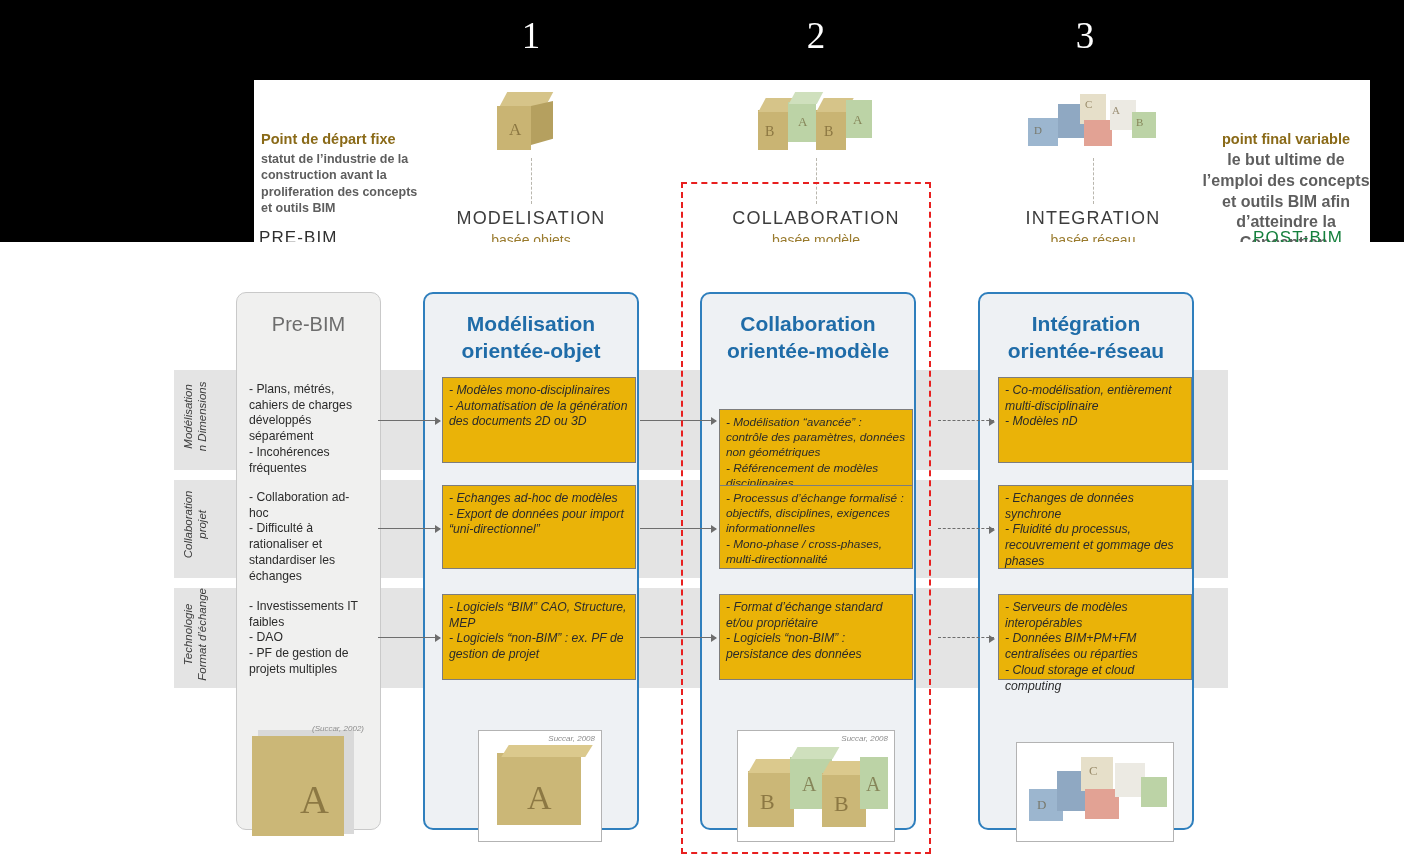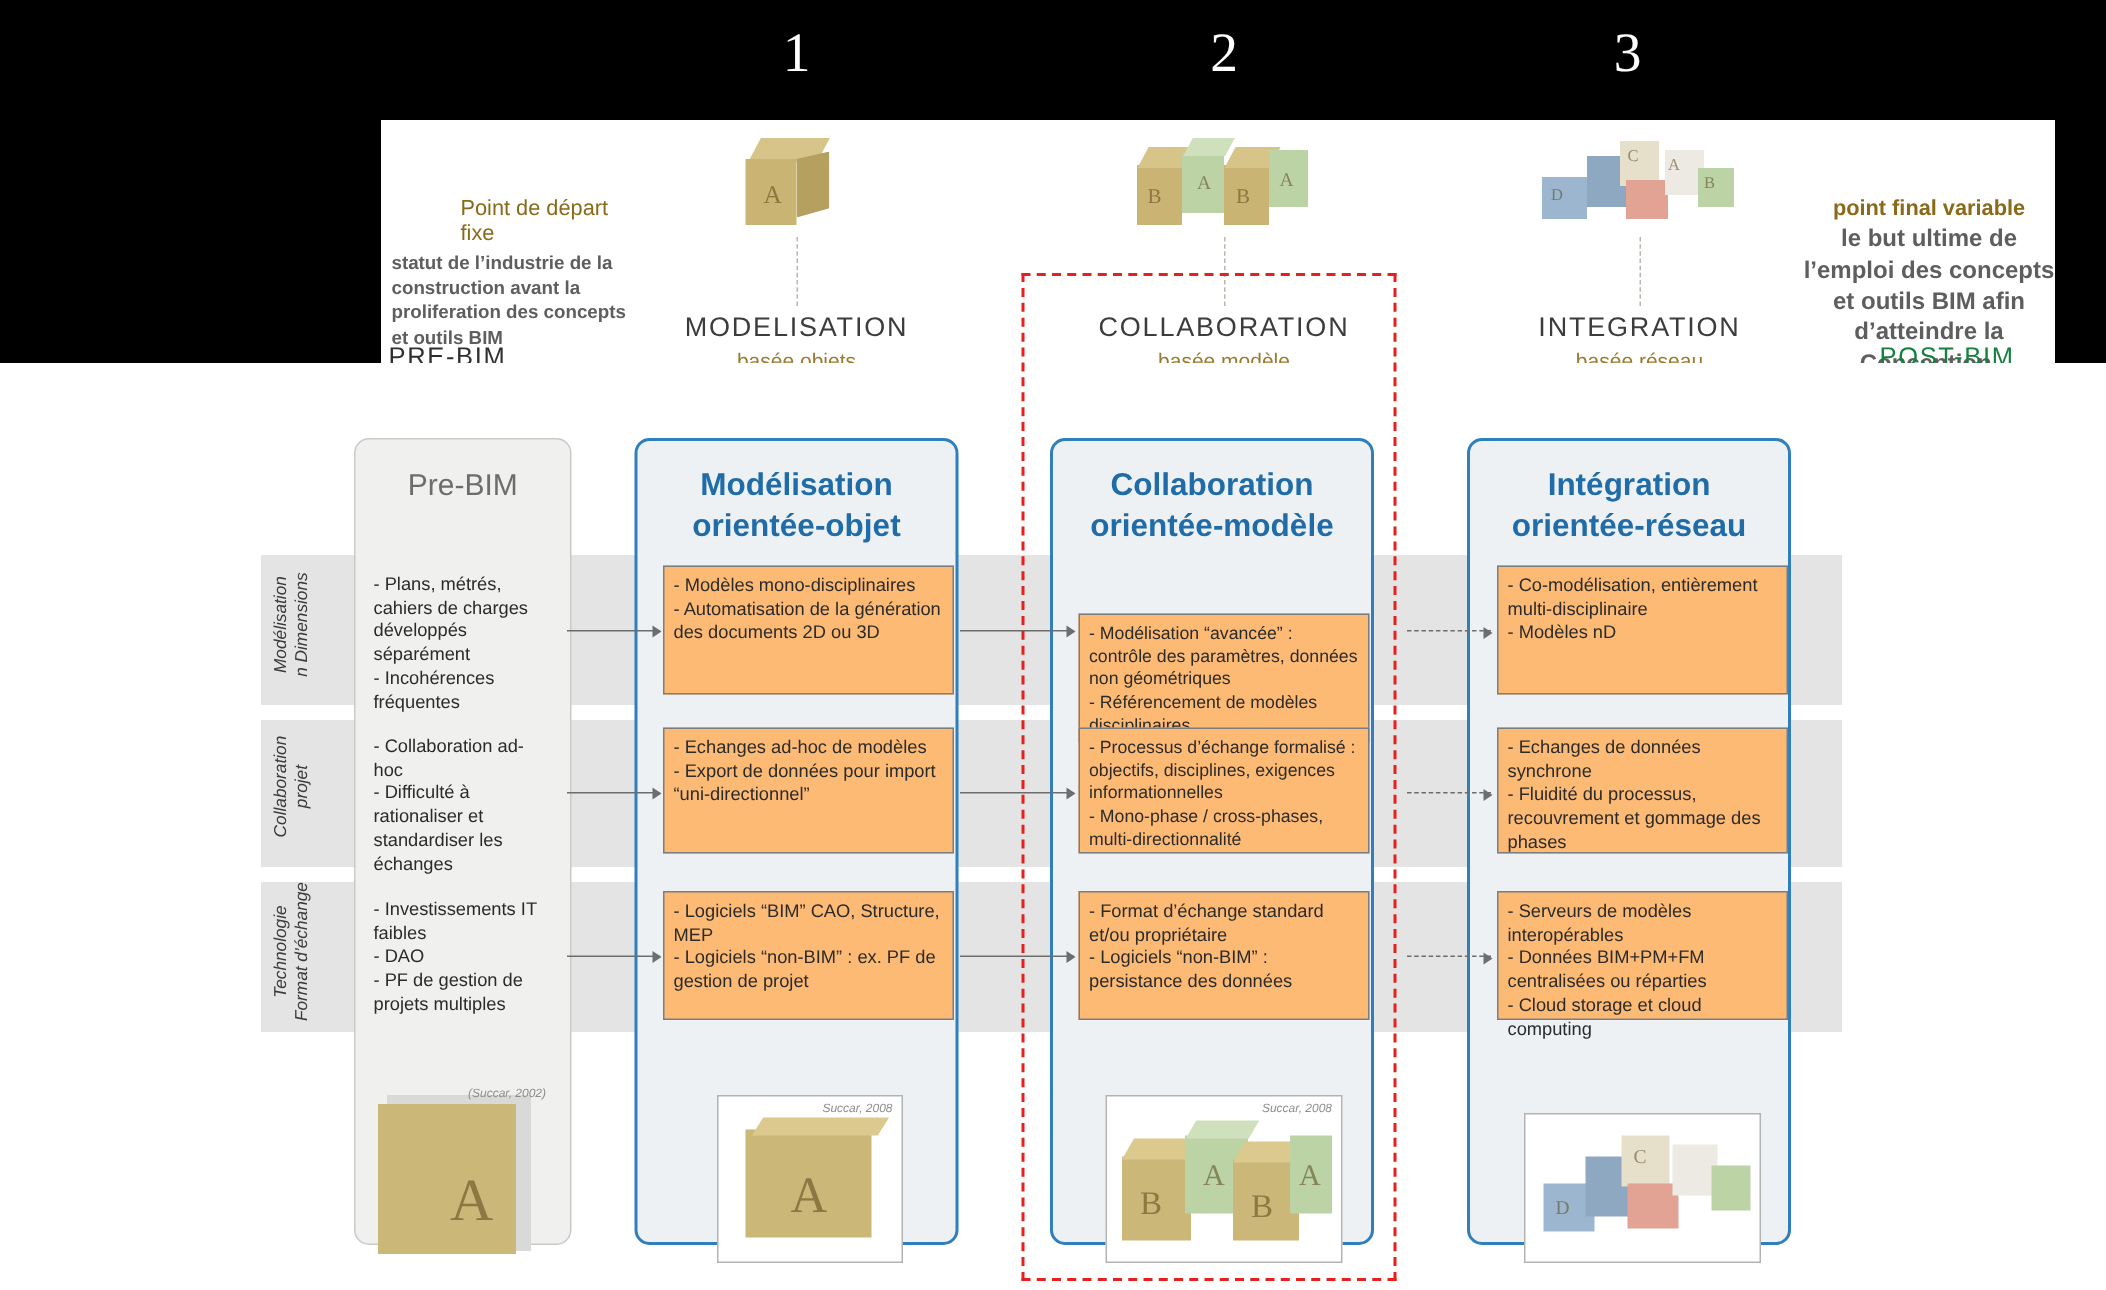--- a/index.html
+++ b/index.html
@@ -63,24 +63,23 @@
     margin-top: 3px;
   }
 
   .pre-bim-block {
     position: absolute;
     left: 261px; top: 131px;
     width: 170px;
   }
   .pre-bim-block .hd {
     font-size: 14.5px;
-    font-weight: normal;
+    font-weight: bold;
     color: #8a6a18;
     line-height: 1.15;
-    margin-left: 46px;
   }
   .pre-bim-block .bd {
     margin-top: 3px;
     font-size: 12.5px;
     font-weight: bold;
     color: #5e5e5e;
     line-height: 1.32;
   }
   .pre-bim-label {
     position: absolute;
@@ -200,22 +199,23 @@
   
   .cell {
     position: absolute;
     box-sizing: border-box;
     font-size: 12.2px;
     color: #2b2b2b;
     line-height: 1.29;
     padding: 5px 6px;
   }
   .cell.boxed {
-    background: #fdba74;
+    background: #eab308;
     border: 1px solid #7d7d7d;
+    font-style: italic;
   }
   .cell.plain { background: transparent; }
 
   
   .cell.x-pre { left: 243px; width: 130px; }
   .cell.x-1 { left: 442px; width: 194px; }
   .cell.x-2 { left: 719px; width: 194px; }
   .cell.x-3 { left: 998px; width: 194px; }
 
   .cell.y-1 { top: 135px; height: 86px; }

